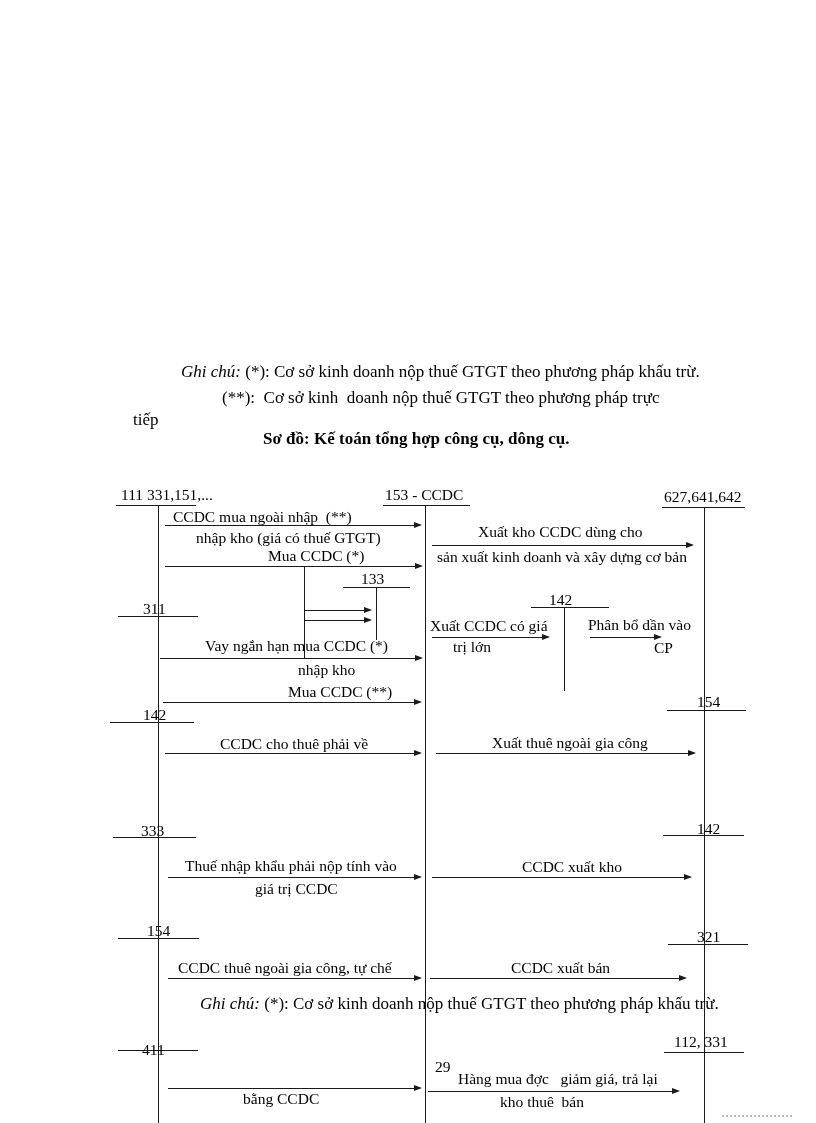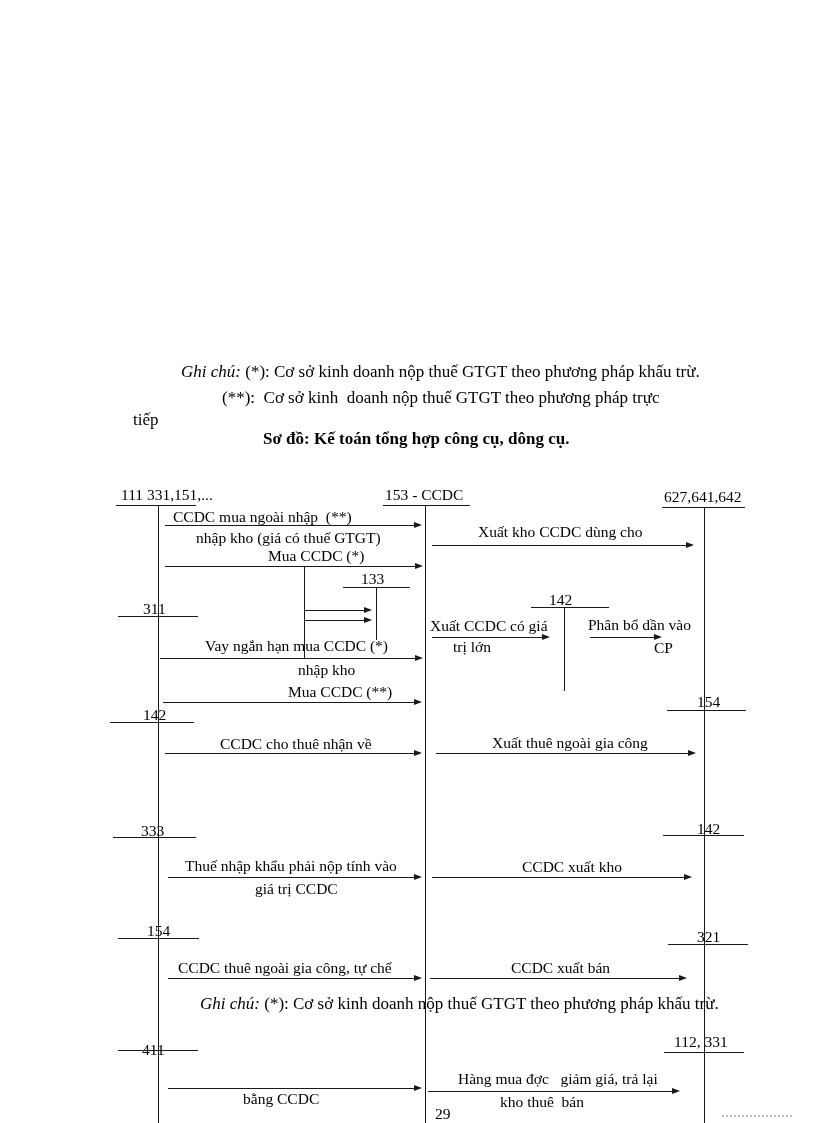--- a/index.html
+++ b/index.html
@@ -110,35 +110,36 @@
   <div class="arrow" style="left:304px;top:610px;width:66px;"></div>
   <div class="arrow" style="left:304px;top:620px;width:66px;"></div>
 
   <div class="lbl" style="left:205px;top:637px;">Vay ngắn hạn mua CCDC (*)</div>
   <div class="arrow" style="left:160px;top:658px;width:261px;"></div>
   <div class="lbl" style="left:298px;top:661px;">nhập kho</div>
 
   <div class="lbl" style="left:288px;top:683px;">Mua CCDC (**)</div>
   <div class="arrow" style="left:163px;top:702px;width:257px;"></div>
 
-  <div class="lbl" style="left:220px;top:735px;">CCDC cho thuê nhận về</div>
+  <div class="lbl" style="left:220px;top:735px;">CCDC cho thuê phải về</div>
   <div class="arrow" style="left:165px;top:753px;width:255px;"></div>
 
   <div class="lbl" style="left:185px;top:857px;">Thuế nhập khẩu phải nộp tính vào</div>
   <div class="arrow" style="left:168px;top:877px;width:252px;"></div>
   <div class="lbl" style="left:255px;top:880px;">giá trị CCDC</div>
 
   <div class="lbl" style="left:178px;top:959px;">CCDC thuê ngoài gia công, tự chế</div>
   <div class="arrow" style="left:168px;top:978px;width:252px;"></div>
 
   <div class="arrow" style="left:168px;top:1088px;width:252px;"></div>
   <div class="lbl" style="left:243px;top:1090px;">bằng CCDC</div>
 
   <div class="lbl" style="left:478px;top:523px;">Xuất kho CCDC dùng cho</div>
   <div class="arrow" style="left:432px;top:545px;width:260px;"></div>
+  <div class="lbl" style="left:437px;top:548px;">sản xuất kinh doanh và xây dựng cơ bản</div>
 
   <div class="lbl" style="left:430px;top:617px;">Xuất CCDC có giá</div>
   <div class="arrow" style="left:432px;top:637px;width:116px;"></div>
   <div class="lbl" style="left:453px;top:638px;">trị lớn</div>
 
   <div class="lbl" style="left:588px;top:616px;">Phân bổ dần vào</div>
   <div class="arrow" style="left:590px;top:637px;width:70px;"></div>
   <div class="lbl" style="left:620px;top:639px;margin-left:34px;">CP</div>
 
   <div class="lbl" style="left:492px;top:734px;">Xuất thuê ngoài gia công</div>
@@ -149,17 +150,17 @@
 
   <div class="lbl" style="left:511px;top:959px;">CCDC xuất bán</div>
   <div class="arrow" style="left:430px;top:978px;width:255px;"></div>
 
   <div class="lbl" style="left:458px;top:1070px;">Hàng mua đợc   giảm giá, trả lại</div>
   <div class="arrow" style="left:428px;top:1091px;width:250px;"></div>
   <div class="lbl" style="left:500px;top:1093px;">kho thuê  bán</div>
 
   <div class="note" style="left:200px;top:994px;"><span class="it">Ghi chú:</span><span> (*): Cơ sở kinh doanh nộp thuế GTGT theo phương pháp khấu trừ.</span></div>
 
-  <div class="lbl" style="left:435px;top:1105px;font-family:Liberation Serif, serif;">29</div>
+  <div class="lbl" style="left:435px;top:1058px;font-family:Liberation Serif, serif;">29</div>
 
   <div class="dotted" style="left:722px;top:1115px;width:70px;"></div>
 
 </div>
 
 </body></html>

